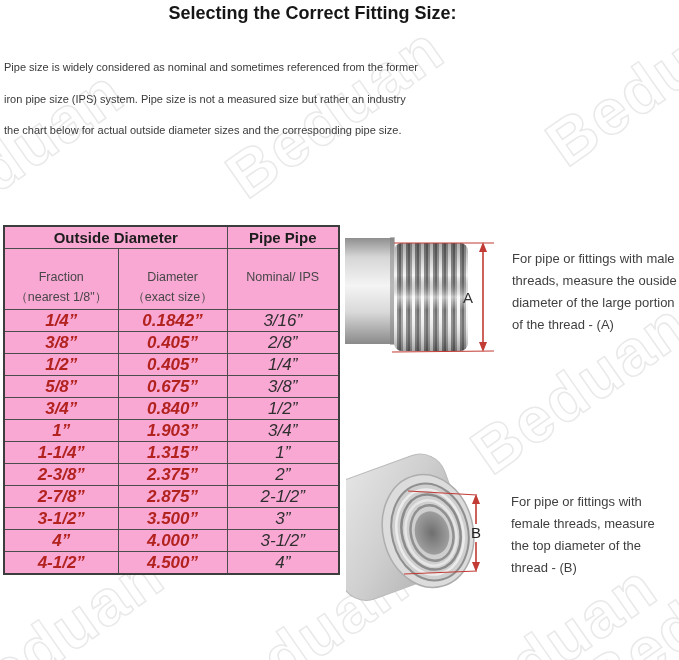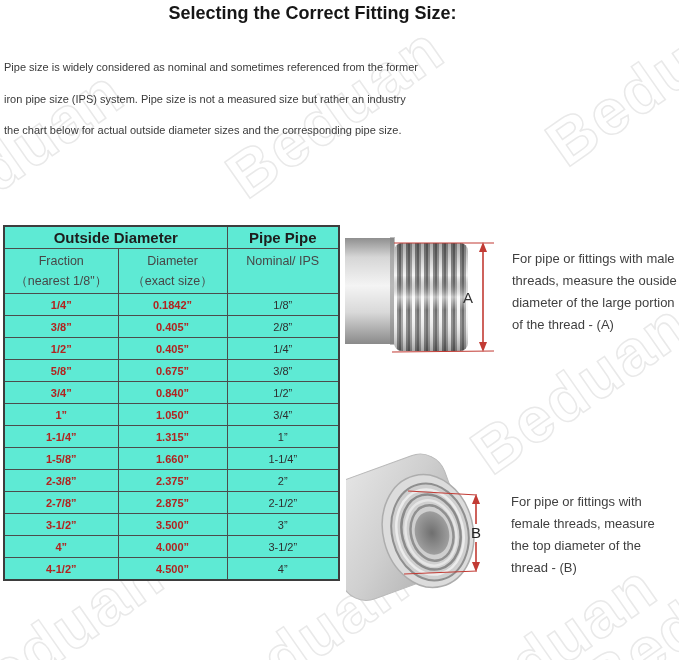--- a/index.html
+++ b/index.html
@@ -20,32 +20,32 @@
     text-align:center; font-size:18px; font-weight:bold; color:#161616;
   }
   .intro {
     position:absolute; z-index:1; left:4px; top:52px; width:668px;
     font-size:11px; line-height:31.5px; color:#3a3a3a;
   }
   .intro .em { color:#d3231e; font-weight:bold; font-style:italic; }
   
   .size-table {
     position:absolute; z-index:1; left:3px; top:225px;
-    border-collapse:collapse; table-layout:fixed; background:#5eead4;
+    border-collapse:collapse; table-layout:fixed; background:#f9a8d4;
     border:2px solid #3d3d3d;
   }
   .size-table th, .size-table td {
     border:1px solid #4c4c4c; padding:0; text-align:center; overflow:hidden;
   }
   .size-table th.gh { height:21px; font-size:15px; font-weight:bold; color:#1d1d1d; }
   .size-table th.sub {
     height:42px; vertical-align:top; font-weight:normal;
-    font-size:12.5px; color:#474747; line-height:20px; padding-top:2px;
-  }
-  .size-table td { height:21px; font-size:11px; }
+    font-size:12.5px; color:#474747; line-height:20px; padding-top:18px;
+  }
+  .size-table td { height:21px; font-size:17px;font-style:italic; }
   .size-table td.red  { color:#b2231f; font-weight:bold; }
   .size-table td.dark { color:#2f2f2f; font-weight:normal; }
   
   .abs { position:absolute; z-index:1; }
   
   .note {
     position:absolute; z-index:1; width:175px;
     font-size:13px; line-height:22px; color:#3f3f3f;
   }
   .note-male   { left:512px; top:248px; }
@@ -96,21 +96,21 @@
         <th class="sub">
           <div>Nominal/ IPS</div>
           <div></div>
         </th>
       </tr>
     </thead>
     <tbody>
         <tr>
           <td class="red">1/4”</td>
           <td class="red">0.1842”</td>
-          <td class="dark">1/8”</td>
+          <td class="dark">3/16”</td>
         </tr>
         <tr>
           <td class="red">3/8”</td>
           <td class="red">0.405”</td>
           <td class="dark">2/8”</td>
         </tr>
         <tr>
           <td class="red">1/2”</td>
           <td class="red">0.405”</td>
           <td class="dark">1/4”</td>
@@ -120,32 +120,27 @@
           <td class="red">0.675”</td>
           <td class="dark">3/8”</td>
         </tr>
         <tr>
           <td class="red">3/4”</td>
           <td class="red">0.840”</td>
           <td class="dark">1/2”</td>
         </tr>
         <tr>
           <td class="red">1”</td>
-          <td class="red">1.050”</td>
+          <td class="red">1.903”</td>
           <td class="dark">3/4”</td>
         </tr>
         <tr>
           <td class="red">1-1/4”</td>
           <td class="red">1.315”</td>
           <td class="dark">1”</td>
-        </tr>
-        <tr>
-          <td class="red">1-5/8”</td>
-          <td class="red">1.660”</td>
-          <td class="dark">1-1/4”</td>
         </tr>
         <tr>
           <td class="red">2-3/8”</td>
           <td class="red">2.375”</td>
           <td class="dark">2”</td>
         </tr>
         <tr>
           <td class="red">2-7/8”</td>
           <td class="red">2.875”</td>
           <td class="dark">2-1/2”</td>

